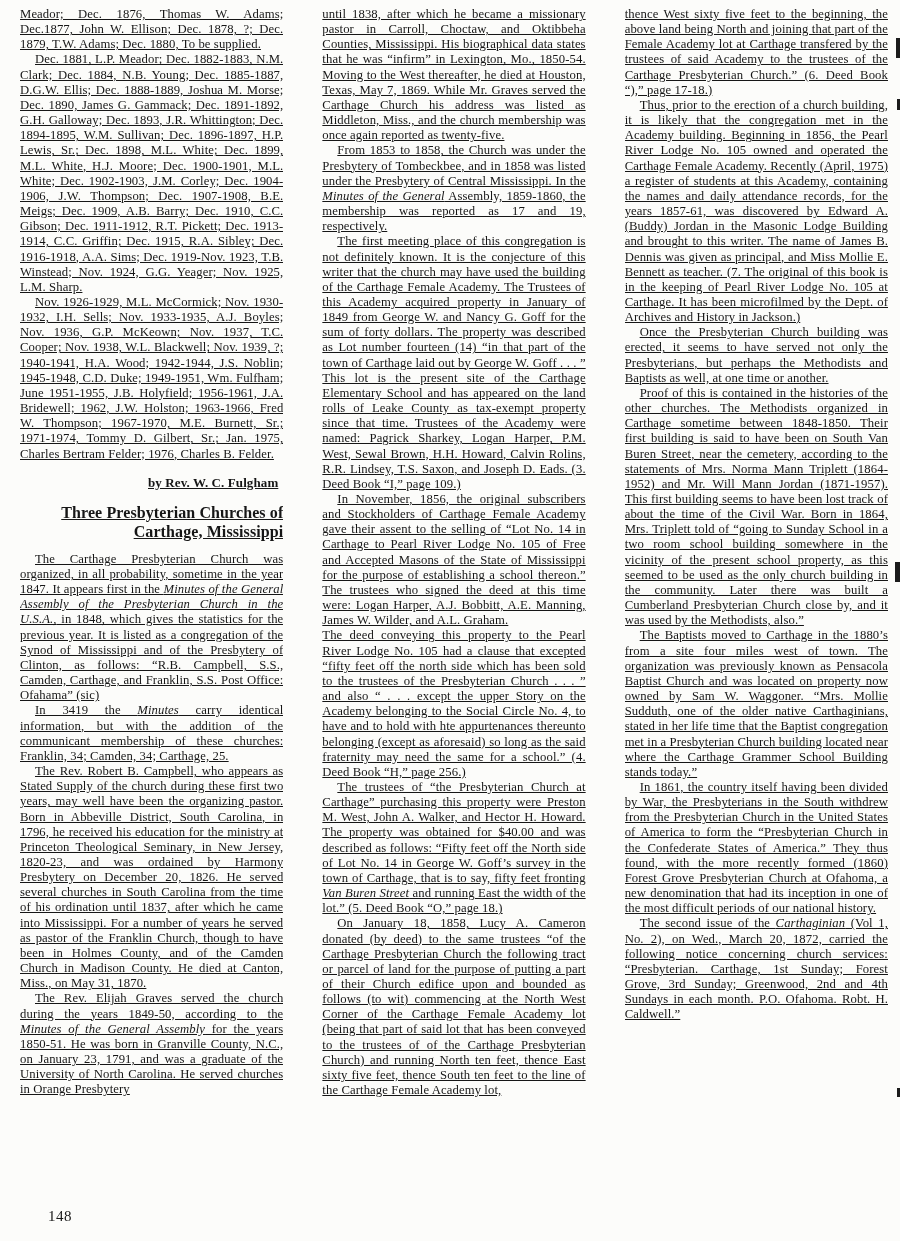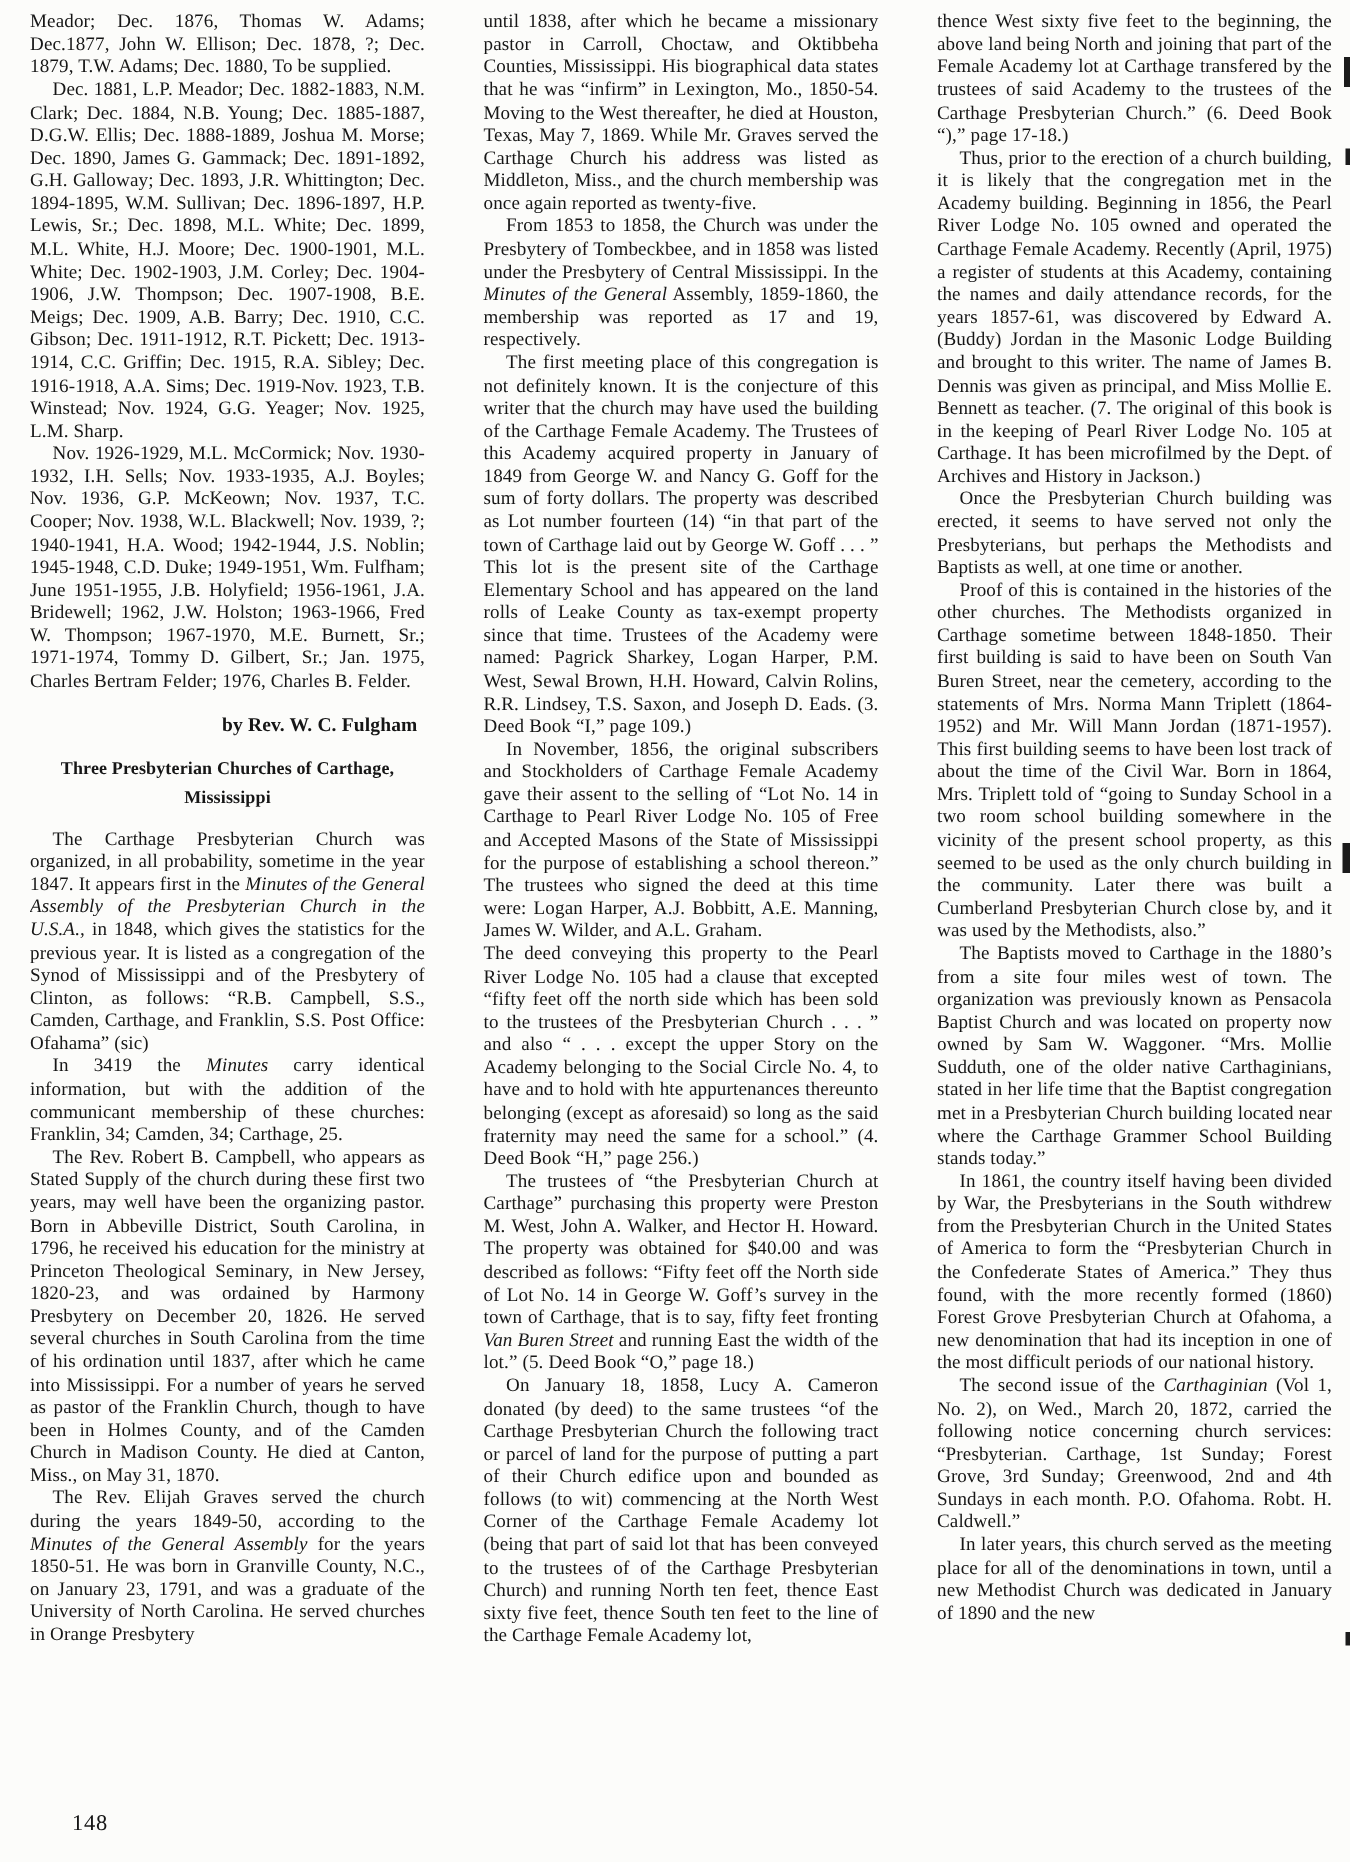--- a/index.html
+++ b/index.html
@@ -14,20 +14,21 @@
     font-family: "Liberation Serif", "DejaVu Serif", serif;
     overflow: hidden;
     position: relative;
   }
   .page {
     box-sizing: border-box;
     height: 1241px;
     display: flex;
     gap: 39px;
     padding: 7px 12px 26px 20px;
+    text-decoration: underline;
   }
   .col {
     flex: 1 1 0;
     font-size: 12.7px;
     line-height: 15.15px;
     text-align: justify;
     overflow: hidden;
     letter-spacing: 0.1px;
   }
   .blk { margin: 0; }
@@ -36,23 +37,23 @@
   .it { font-style: italic; }
   .byline {
     font-weight: bold;
     text-align: right;
     text-indent: 0;
     font-size: 13px;
     margin: 13px 5px 13px 0;
   }
   .heading {
     font-weight: bold;
-    text-align: center;
+    text-align: right;
     text-indent: 0;
-    font-size: 12px;
+    font-size: 16px;
     line-height: 19px;
     margin: 1px 0 11px 0;
   }
   .pagenum {
     position: absolute;
     left: 12px;
     top: 1208px;
     font-size: 15px;
     letter-spacing: 0.5px;
     margin-left: 36px;
@@ -91,21 +92,20 @@
       <p class="blk ind"><span>On January 18, 1858, Lucy A. Cameron donated (by deed) to the same trustees “of the Carthage Presbyterian Church the following tract or parcel of land for the purpose of putting a part of their Church edifice upon and bounded as follows (to wit) commencing at the North West Corner of the Carthage Female Academy lot (being that part of said lot that has been conveyed to the trustees of of the Carthage Presbyterian Church) and running North ten feet, thence East sixty five feet, thence South ten feet to the line of the Carthage Female Academy lot,</span></p>
     </div>
   <div class="col">
       <p class="blk cont"><span>thence West sixty five feet to the beginning, the above land being North and joining that part of the Female Academy lot at Carthage transfered by the trustees of said Academy to the trustees of the Carthage Presbyterian Church.” (6. Deed Book “),” page 17-18.)</span></p>
       <p class="blk ind"><span>Thus, prior to the erection of a church building, it is likely that the congregation met in the Academy building. Beginning in 1856, the Pearl River Lodge No. 105 owned and operated the Carthage Female Academy. Recently (April, 1975) a register of students at this Academy, containing the names and daily attendance records, for the years 1857-61, was discovered by Edward A. (Buddy) Jordan in the Masonic Lodge Building and brought to this writer. The name of James B. Dennis was given as principal, and Miss Mollie E. Bennett as teacher. (7. The original of this book is in the keeping of Pearl River Lodge No. 105 at Carthage. It has been microfilmed by the Dept. of Archives and History in Jackson.)</span></p>
       <p class="blk ind"><span>Once the Presbyterian Church building was erected, it seems to have served not only the Presbyterians, but perhaps the Methodists and Baptists as well, at one time or another.</span></p>
       <p class="blk ind"><span>Proof of this is contained in the histories of the other churches. The Methodists organized in Carthage sometime between 1848-1850. Their first building is said to have been on South Van Buren Street, near the cemetery, according to the statements of Mrs. Norma Mann Triplett (1864-1952) and Mr. Will Mann Jordan (1871-1957). This first building seems to have been lost track of about the time of the Civil War. Born in 1864, Mrs. Triplett told of “going to Sunday School in a two room school building somewhere in the vicinity of the present school property, as this seemed to be used as the only church building in the community. Later there was built a Cumberland Presbyterian Church close by, and it was used by the Methodists, also.”</span></p>
       <p class="blk ind"><span>The Baptists moved to Carthage in the 1880’s from a site four miles west of town. The organization was previously known as Pensacola Baptist Church and was located on property now owned by Sam W. Waggoner. “Mrs. Mollie Sudduth, one of the older native Carthaginians, stated in her life time that the Baptist congregation met in a Presbyterian Church building located near where the Carthage Grammer School Building stands today.”</span></p>
       <p class="blk ind"><span>In 1861, the country itself having been divided by War, the Presbyterians in the South withdrew from the Presbyterian Church in the United States of America to form the “Presbyterian Church in the Confederate States of America.” They thus found, with the more recently formed (1860) Forest Grove Presbyterian Church at Ofahoma, a new denomination that had its inception in one of the most difficult periods of our national history.</span></p>
       <p class="blk ind"><span>The second issue of the </span><span class="it">Carthaginian</span><span> (Vol 1, No. 2), on Wed., March 20, 1872, carried the following notice concerning church services: “Presbyterian. Carthage, 1st Sunday; Forest Grove, 3rd Sunday; Greenwood, 2nd and 4th Sundays in each month. P.O. Ofahoma. Robt. H. Caldwell.”</span></p>
-      <p class="blk ind"><span>In later years, this church served as the meeting place for all of the denominations in town, until a new Methodist Church was dedicated in January of 1890 and the new</span></p>
     </div>
 </div>
 
 <div class="pagenum">148</div>
 
 <div class="artifact a1"></div>
 <div class="artifact a2"></div>
 <div class="artifact a3"></div>
 <div class="artifact a4"></div>
 

